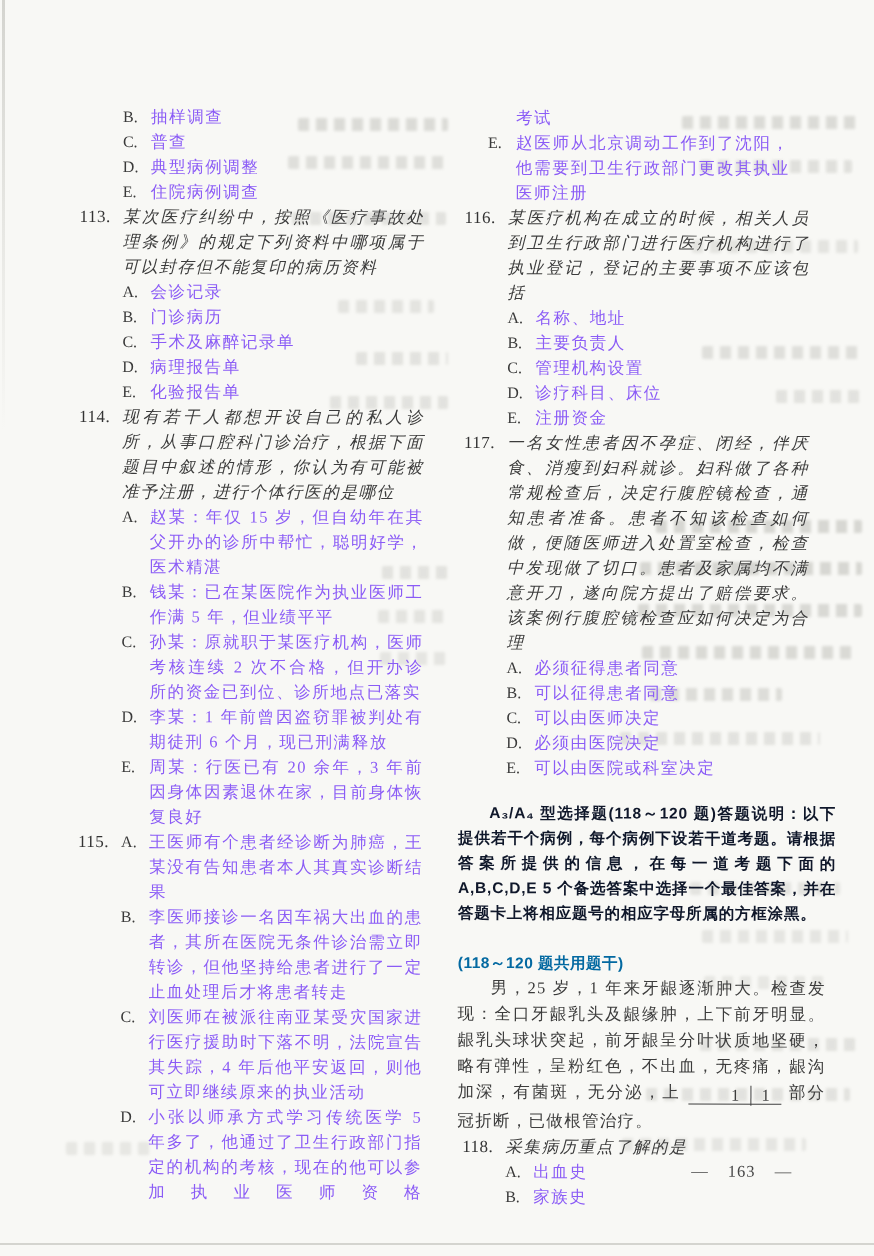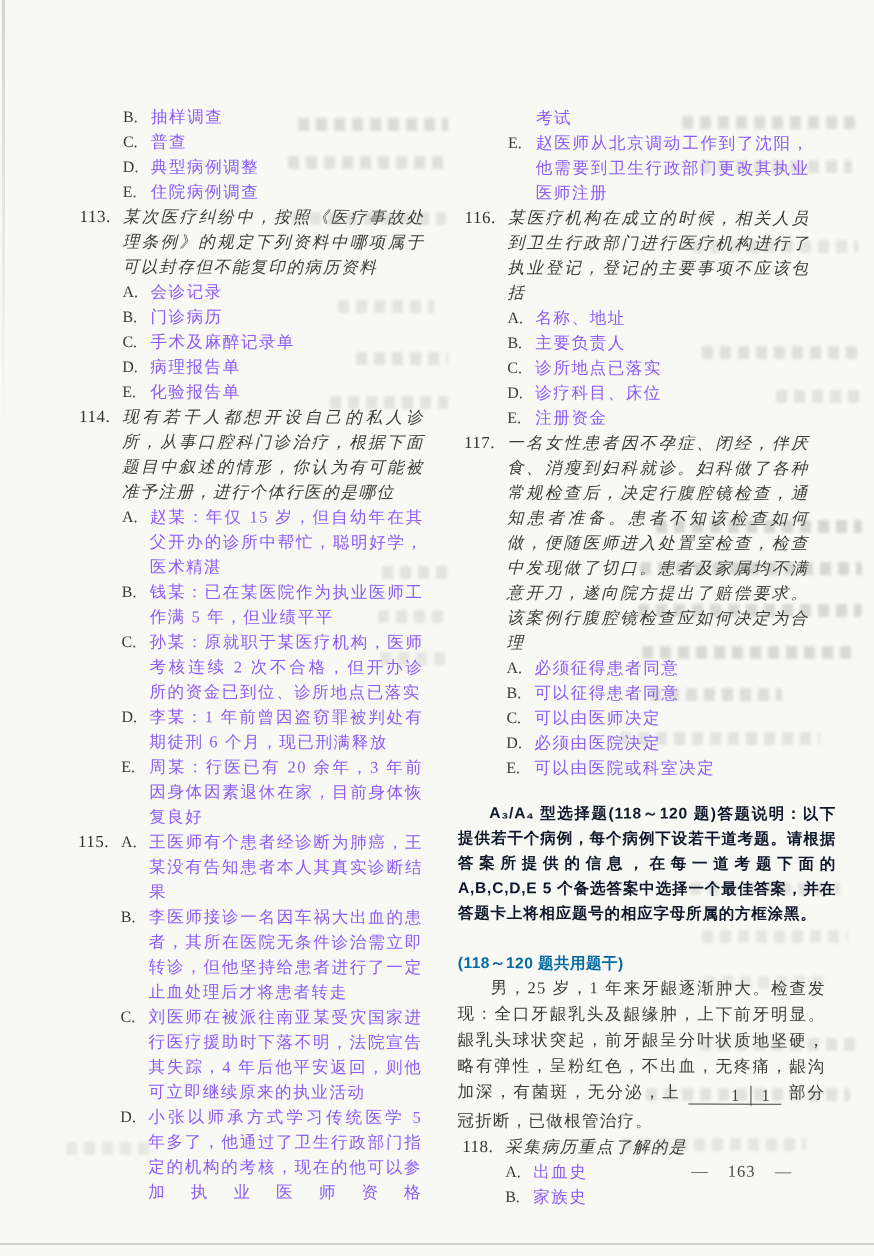--- a/index.html
+++ b/index.html
@@ -15,21 +15,21 @@
   .col.left{left:65px;width:362px;}
   .col.right{left:460px;width:384px;}
 
   .q-block{display:grid;}
   .left .q-block{grid-template-columns:58px 302px;}
   .right .q-block{grid-template-columns:48px 302px;}
   .q-num{font-size:17px;line-height:25px;color:#333;text-align:right;padding-right:12px;letter-spacing:.5px;}
   .q-stem{font-size:16.5px;line-height:25px;text-align:justify;letter-spacing:1.7px;color:#3c3c3c;font-style:italic;}
   .options{width:302px;}
   .col > .options{margin-left:58px;}
-  .col.right > .options{margin-left:48px;}
+  .col.right > .options{margin-left:28px;}
   .opt-row{display:grid;grid-template-columns:28px 1fr;}
   .opt-label{font-size:16px;line-height:25px;color:#3a3a3a;}
   .opt-text{font-size:16.5px;line-height:25px;letter-spacing:1.6px;text-align:justify;color:#8b5cf6;}
   .opt-text.cont{text-align-last:justify;}
 
   .instructions{
     margin:20px 0 0 0;width:378px;
     font-family:"Liberation Sans","DejaVu Sans",sans-serif;
     font-weight:700;font-size:15.5px;line-height:25px;color:#0f172a;
     text-align:justify;text-indent:2em;letter-spacing:.8px;
@@ -219,21 +219,21 @@
               <div class="opt-row">
                 <span class="opt-label">A.</span>
                 <span class="opt-text">名称、地址</span>
               </div>
               <div class="opt-row">
                 <span class="opt-label">B.</span>
                 <span class="opt-text">主要负责人</span>
               </div>
               <div class="opt-row">
                 <span class="opt-label">C.</span>
-                <span class="opt-text">诊所地点已落实</span>
+                <span class="opt-text">管理机构设置</span>
               </div>
               <div class="opt-row">
                 <span class="opt-label">D.</span>
                 <span class="opt-text">诊疗科目、床位</span>
               </div>
               <div class="opt-row">
                 <span class="opt-label">E.</span>
                 <span class="opt-text">注册资金</span>
               </div>
             </div>

